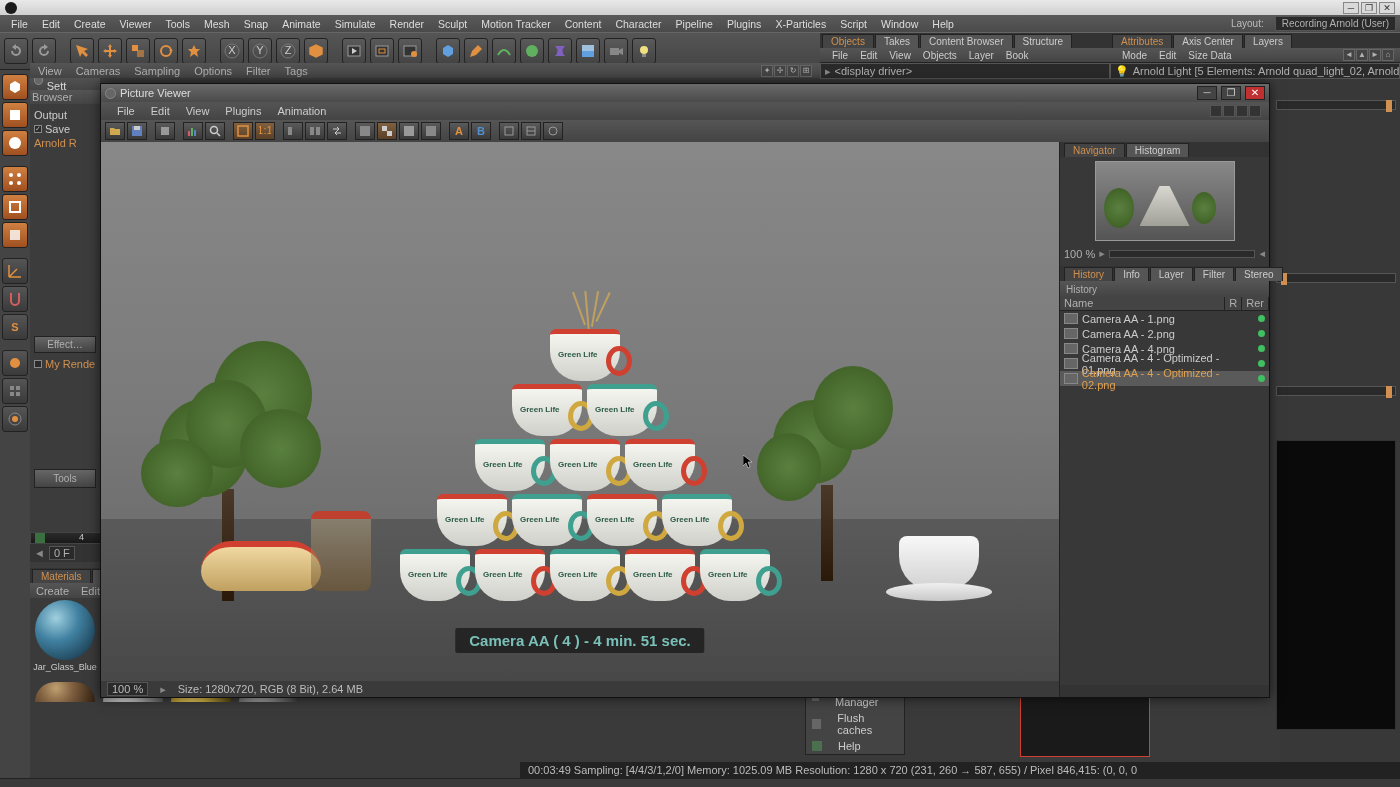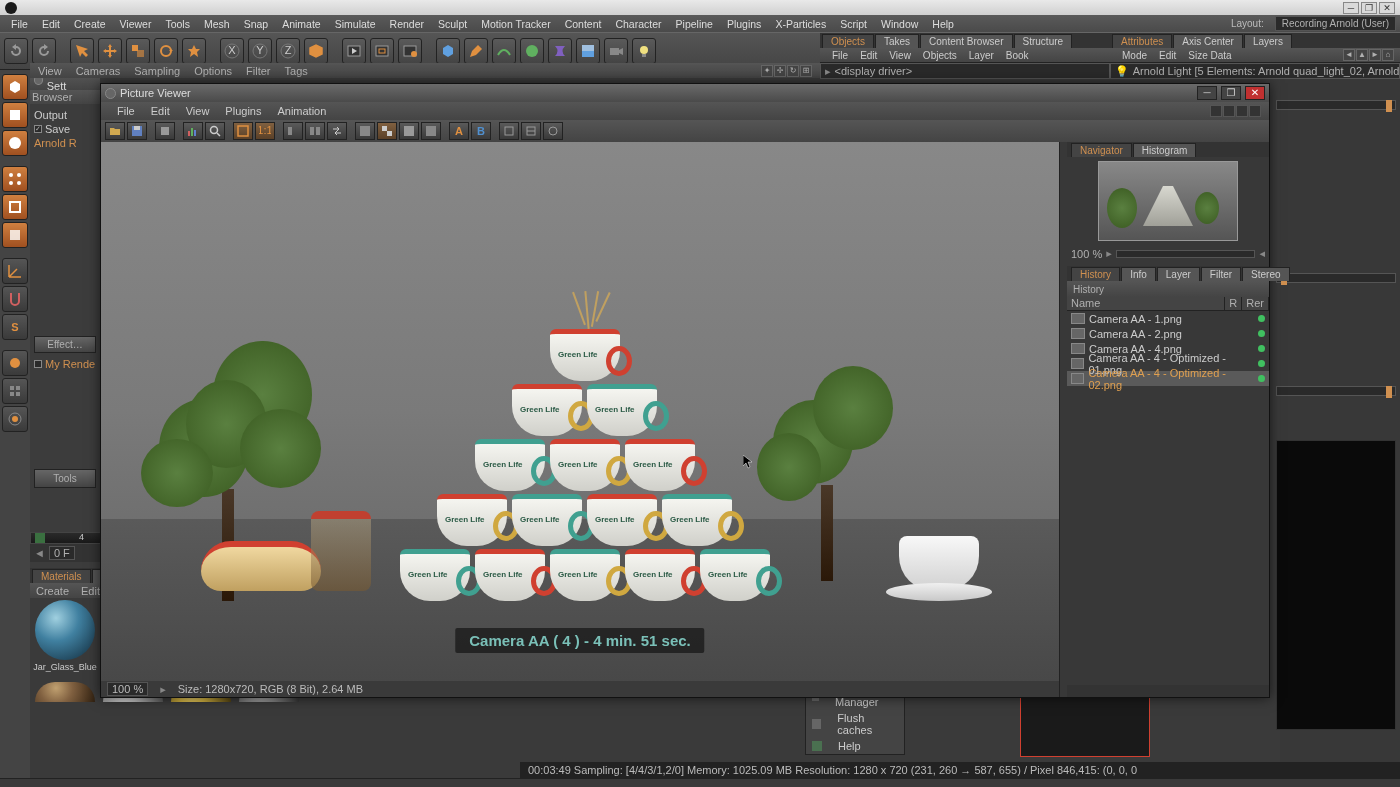--- a/index.html
+++ b/index.html
@@ -80,21 +80,21 @@
 .cup.teal-h::before { border-color:#40a090; }
 .cup .label { position:absolute; top:16px; left:8px; font-size:8px; color:#2a5a45; font-weight:bold; }
 .bowl { position:absolute; left:100px; bottom:90px; width:120px; height:50px; background:linear-gradient(#f0d8a0,#c0a060); border-radius:60px 60px 40px 40px; border-top:6px solid #d04030; }
 .jar { position:absolute; left:210px; bottom:90px; width:60px; height:80px; background:linear-gradient(rgba(200,180,140,0.4),rgba(120,90,50,0.6)); border-radius:8px; border-top:8px solid #c04030; }
 .white-cup { position:absolute; right:80px; bottom:90px; width:80px; height:55px; background:linear-gradient(#f8f8f8,#d0d0d0); border-radius:8px 8px 35px 35px; }
 .white-cup::after { content:''; position:absolute; bottom:-10px; left:-13px; width:106px; height:18px; background:linear-gradient(#f0f0f0,#c8c8c8); border-radius:50%; }
 .overlay-text { position:absolute; bottom:28px; left:50%; transform:translateX(-50%); background:rgba(20,20,20,0.7); color:#7ac0b8; padding:4px 14px; font-size:15px; font-weight:bold; border-radius:2px; }
 .pv-statusbar { height:16px; background:#3a3a3a; display:flex; align-items:center; padding:0 6px; font-size:10px; color:#bbb; gap:12px; }
 .pv-statusbar .zoom-box { background:#2a2a2a; border:1px solid #555; padding:0 4px; }
 
-.pv-side { width:210px; background:#383838; display:flex; flex-direction:column; border-left:1px solid #222;padding-left:7px; }
+.pv-side { width:210px; background:#383838; display:flex; flex-direction:column; border-left:1px solid #222; }
 .nav-thumb { height:80px; margin:4px auto; width:140px; background:linear-gradient(#888,#555); border:1px solid #999; position:relative; }
 .nav-thumb .mini-tree { position:absolute; width:30px; height:40px; background:radial-gradient(circle,#5a8040,#3a5a20); border-radius:50%; }
 .zoom-row { display:flex; align-items:center; gap:4px; padding:2px 4px; font-size:10px; }
 .zoom-row .bar { flex:1; height:8px; background:#2a2a2a; border:1px solid #555; }
 .history-header { height:16px; background:linear-gradient(#555,#444); padding:0 6px; font-size:10px; display:flex; align-items:center; }
 .history-cols { height:14px; background:#444; display:flex; font-size:10px; border-bottom:1px solid #222; }
 .history-cols span { padding:0 4px; border-right:1px solid #222; }
 .history-list { flex:1; background:#383838; overflow:auto; }
 .hist-row { display:flex; align-items:center; height:15px; padding:0 4px; font-size:10px; color:#ccc; gap:4px; }
 .hist-row.active { background:#5a5a5a; color:#e0a050; }

